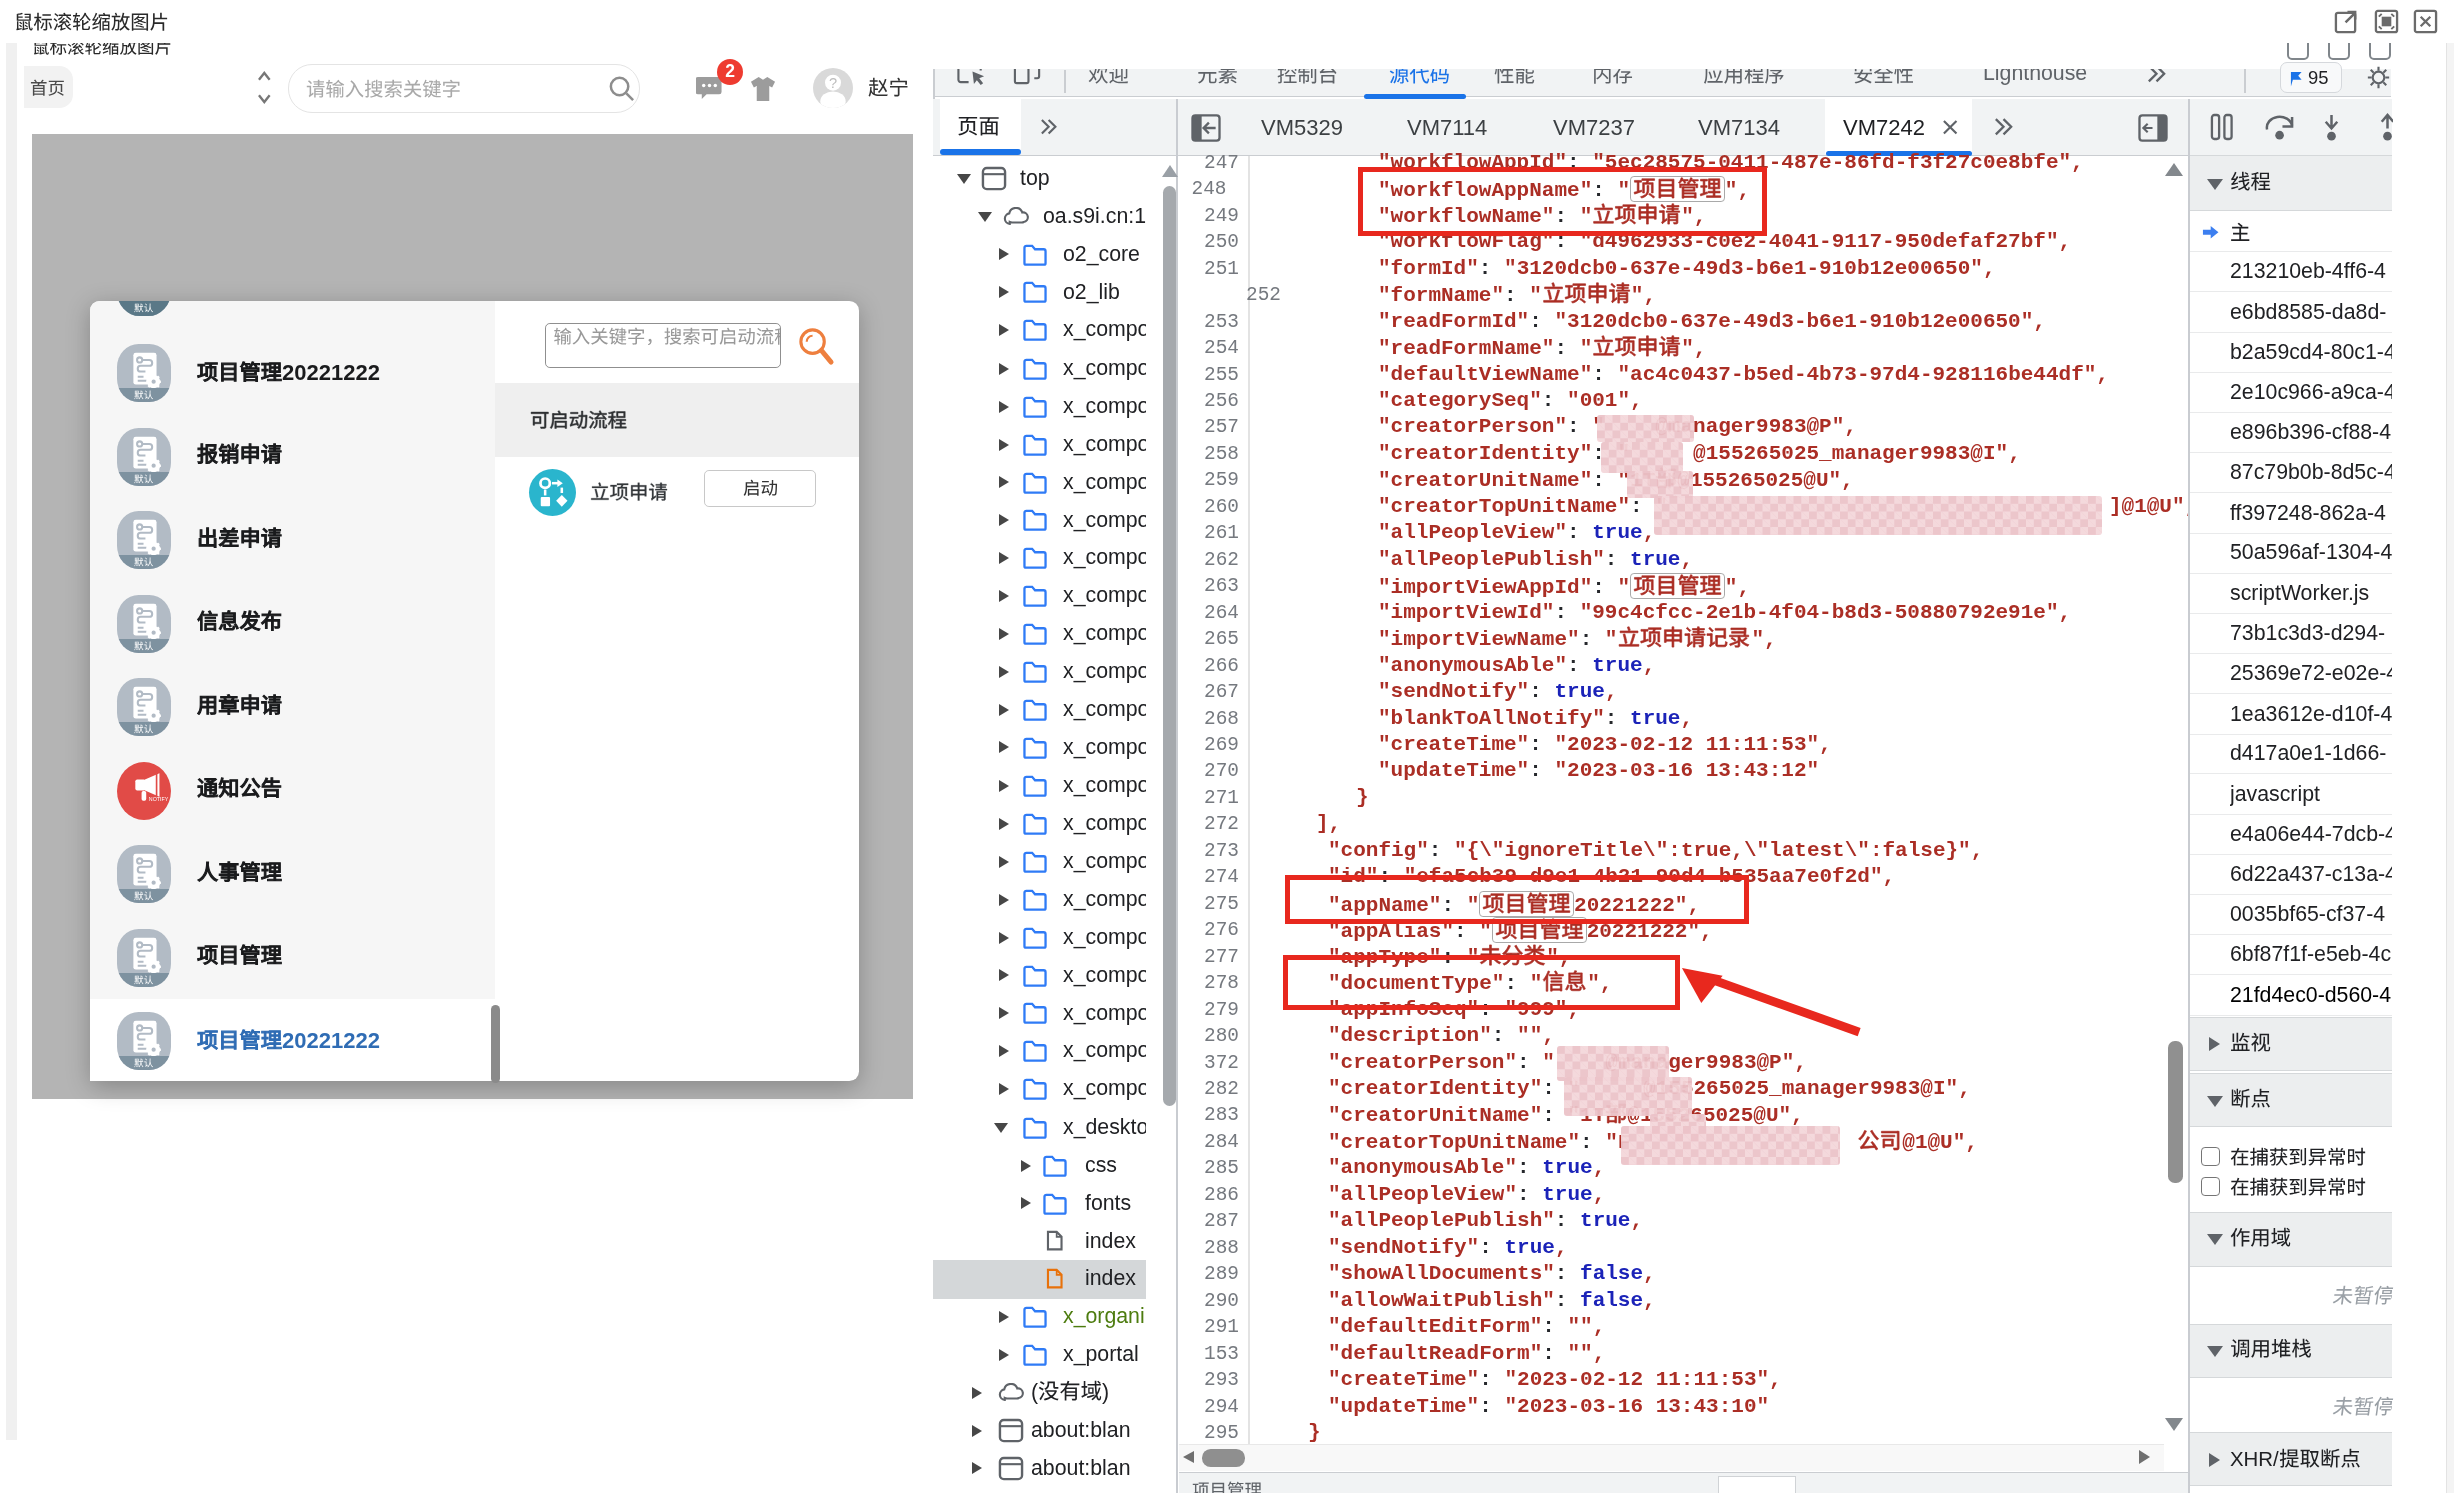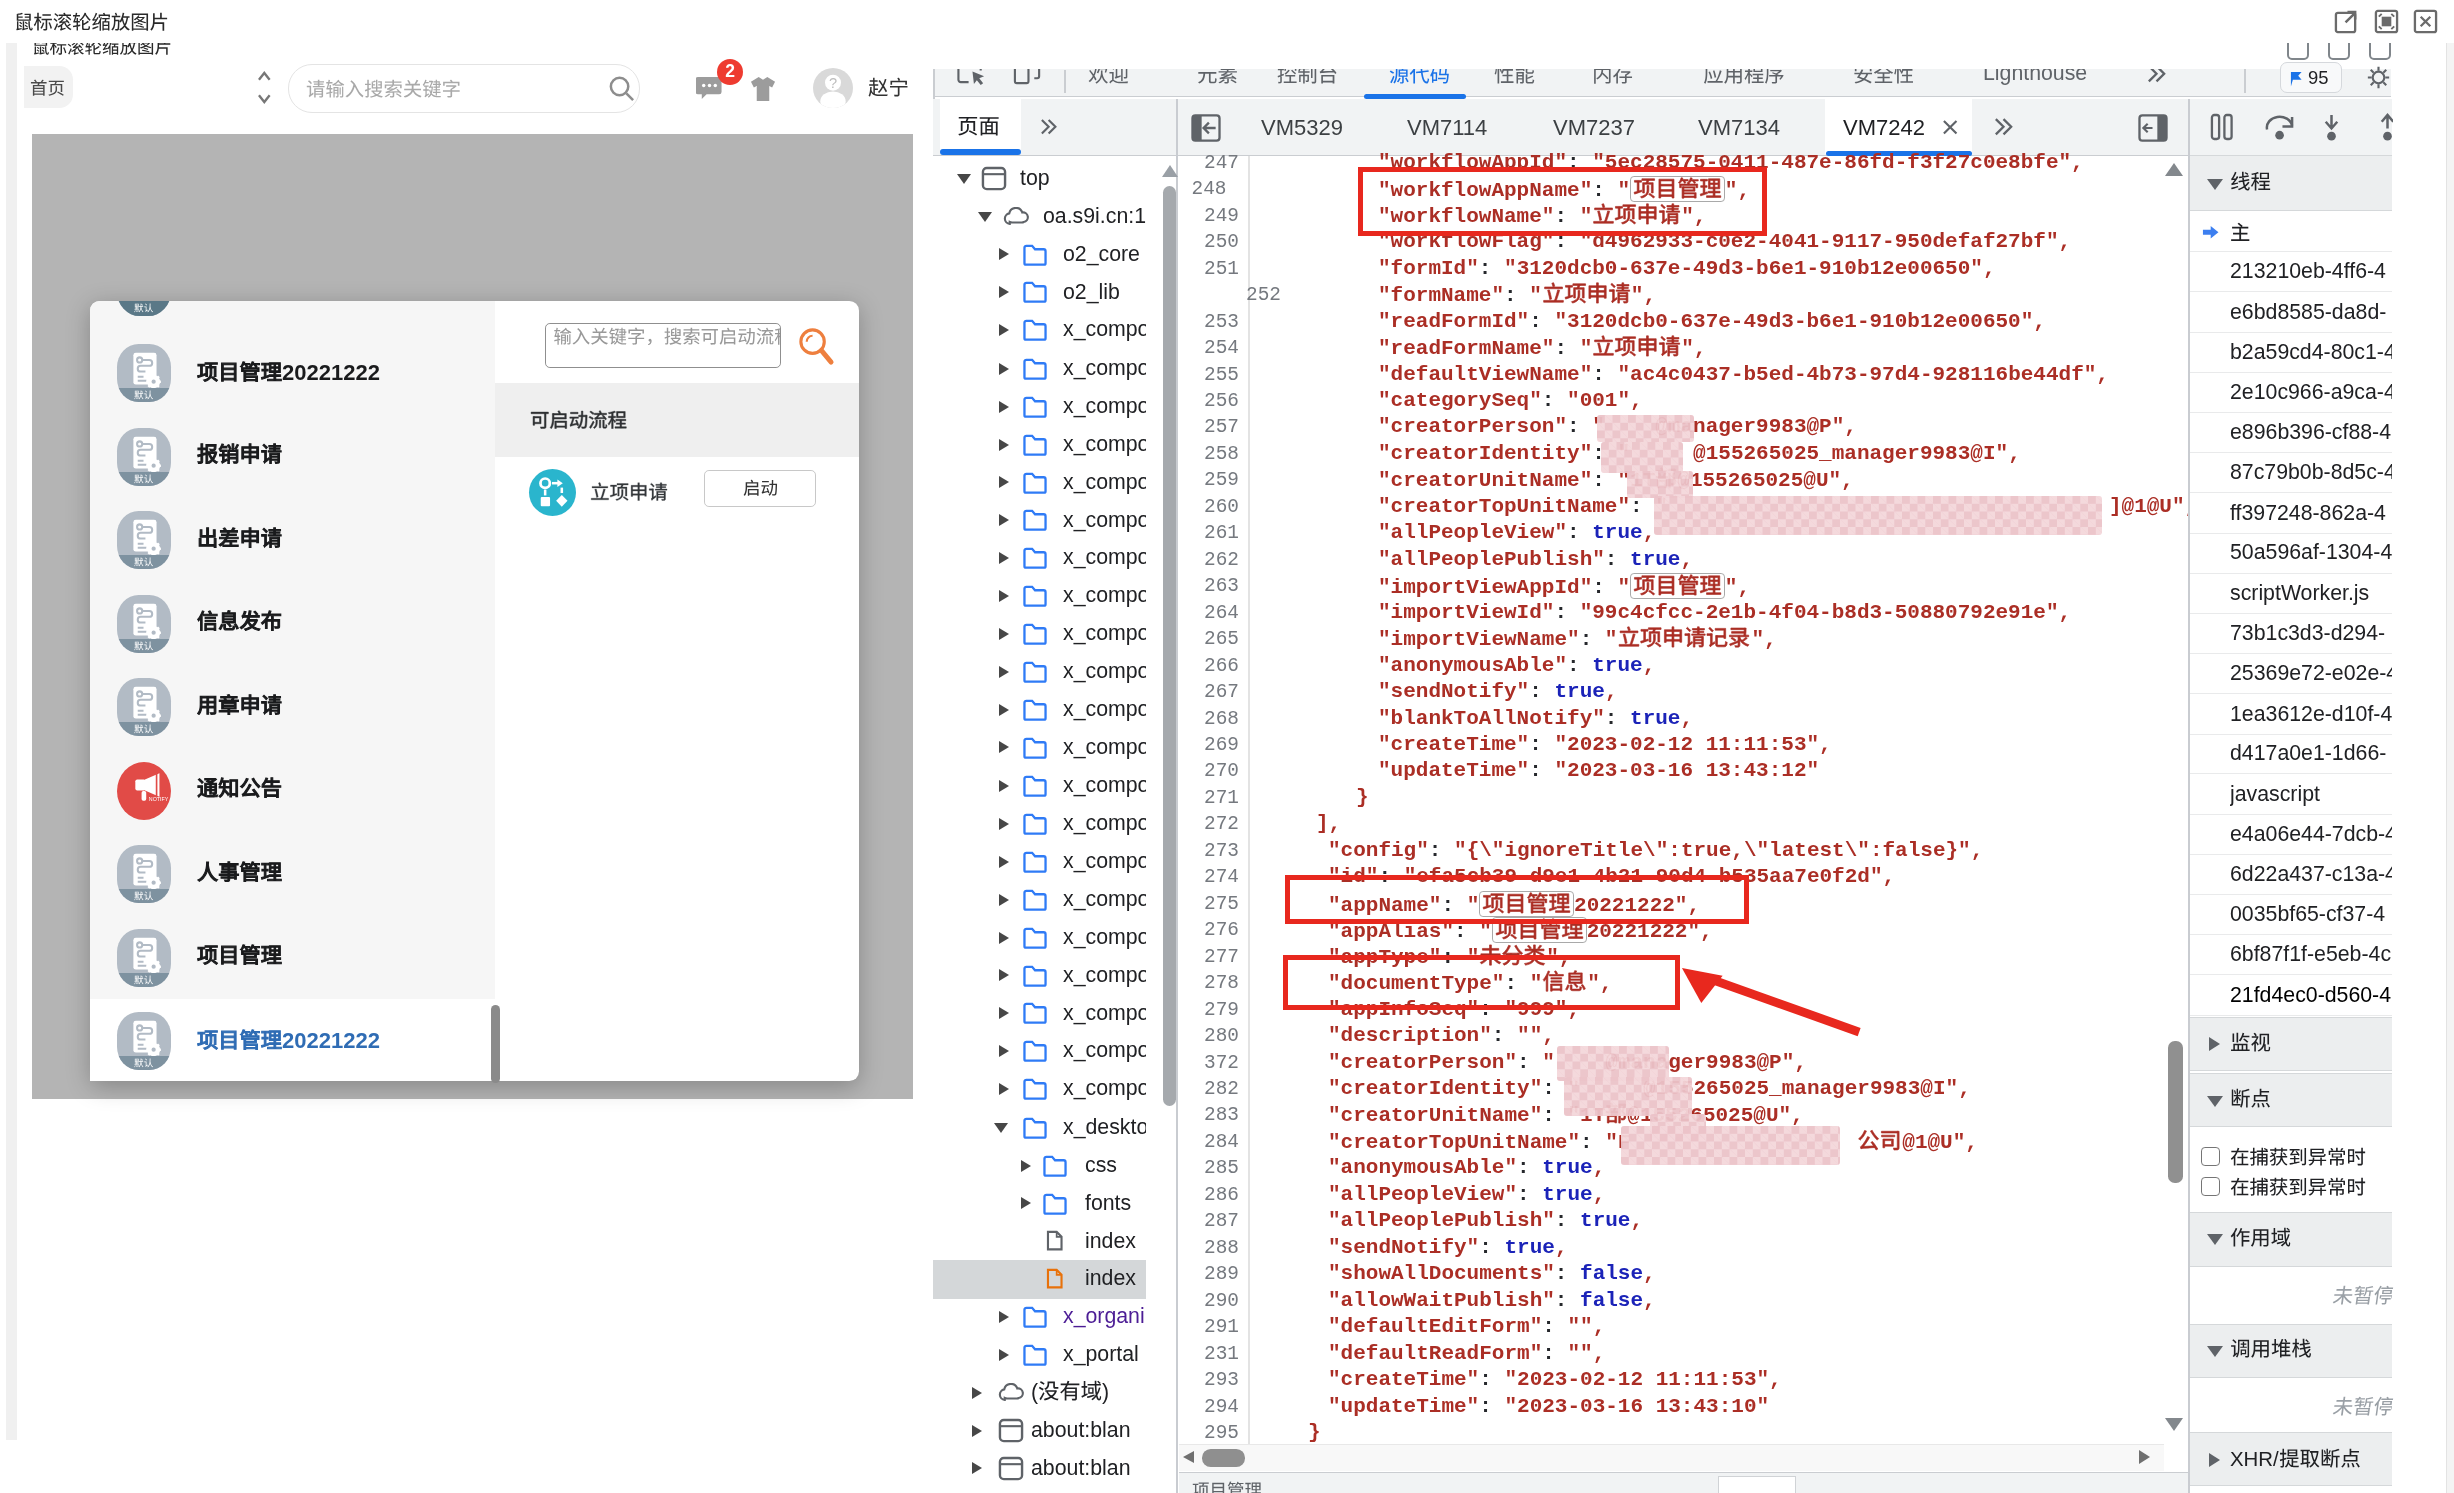--- a/index.html
+++ b/index.html
@@ -631,21 +631,21 @@
 <div style="position:absolute;left:933px;top:1260px;width:213px;height:39px;background:#d4d7d9;"></div>
 <svg style="position:absolute;left:1046px;top:1268px" width="17.5" height="21.3" viewBox="0 0 18 22" fill="none" stroke="#e8710a" stroke-width="2.2">
     <path d="M2 20 V2 h9 l5 5 v13 Z"></path>
     <path d="M11 2 v5 h5" stroke-width="1.8"></path>
   </svg>
 <div style="position:absolute;left:1085px;top:1264px;width:61px;height:29px;overflow:hidden;font-size:21.3px;color:#202124;line-height:29px;white-space:nowrap;">index</div>
 <div style="position:absolute;left:999px;top:1311px;width:0;height:0;border-top:6.8px solid transparent;border-bottom:6.8px solid transparent;border-left:10.7px solid #474747;"></div>
 <svg style="position:absolute;left:1022px;top:1305px" width="26" height="23" viewBox="0 0 27 24" fill="none" stroke="#2f7bf6" stroke-width="2.4">
     <path d="M2.5 21 V5 a2 2 0 0 1 2 -2 h6 l3 3.5 h9 a2 2 0 0 1 2 2 V21 a1.5 1.5 0 0 1 -1.5 1.5 h-19 a1.5 1.5 0 0 1 -1.5 -1.5 Z"></path>
   </svg>
-<div style="position:absolute;left:1063px;top:1302px;width:83px;height:29px;overflow:hidden;font-size:21.3px;color:#4c1d95;line-height:29px;white-space:nowrap;">x_organi</div>
+<div style="position:absolute;left:1063px;top:1302px;width:83px;height:29px;overflow:hidden;font-size:21.3px;color:#4d7c0f;line-height:29px;white-space:nowrap;">x_organi</div>
 <div style="position:absolute;left:999px;top:1349px;width:0;height:0;border-top:6.8px solid transparent;border-bottom:6.8px solid transparent;border-left:10.7px solid #474747;"></div>
 <svg style="position:absolute;left:1022px;top:1343px" width="26" height="23" viewBox="0 0 27 24" fill="none" stroke="#2f7bf6" stroke-width="2.4">
     <path d="M2.5 21 V5 a2 2 0 0 1 2 -2 h6 l3 3.5 h9 a2 2 0 0 1 2 2 V21 a1.5 1.5 0 0 1 -1.5 1.5 h-19 a1.5 1.5 0 0 1 -1.5 -1.5 Z"></path>
   </svg>
 <div style="position:absolute;left:1063px;top:1340px;width:83px;height:29px;overflow:hidden;font-size:21.3px;color:#202124;line-height:29px;white-space:nowrap;">x_portal</div>
 <div style="position:absolute;left:972px;top:1387px;width:0;height:0;border-top:6.8px solid transparent;border-bottom:6.8px solid transparent;border-left:10.7px solid #474747;"></div>
 <svg style="position:absolute;left:998px;top:1383px" width="27" height="19.4" viewBox="0 0 28 20" fill="none" stroke="#5f6368" stroke-width="2.2">
     <path d="M7 17.5 a5.5 5.5 0 0 1 -0.5 -10.9 A7 7 0 0 1 20 5.6 a5 5 0 0 1 1.5 9.9 q-0.8 .4 -2 .5 h-10 q-1.5 0 -2.5 -.5 Z"></path>
   </svg>
 <div style="position:absolute;left:1031px;top:1378px;width:115px;height:29px;overflow:hidden;line-height:29px;white-space:nowrap;"><span style="font-size:21.3px;color:#202124;">(</span><svg class="z" style="width:64px;height:21.3px;vertical-align:-0.12em;" viewBox="0 0 300 100" fill="#202124">
@@ -831,21 +831,21 @@
 <div class="mono" style="position:absolute;left:1179px;top:1208px;width:60px;text-align:right;font-size:19.4px;line-height:26px;color:#75797f;">287</div>
 <div class="mono" style="position:absolute;left:1328px;top:1208px;font-size:21px;font-weight:bold;line-height:26px;white-space:pre;max-width:867px;overflow:hidden;"><span style="color:#ab2e25">"allPeoplePublish"</span><span style="color:#26282c">:</span><span style="color:#ab2e25"> </span><span style="color:#1b23b8">true</span><span style="color:#ab2e25">,</span></div>
 <div class="mono" style="position:absolute;left:1179px;top:1235px;width:60px;text-align:right;font-size:19.4px;line-height:26px;color:#75797f;">288</div>
 <div class="mono" style="position:absolute;left:1328px;top:1235px;font-size:21px;font-weight:bold;line-height:26px;white-space:pre;max-width:867px;overflow:hidden;"><span style="color:#ab2e25">"sendNotify"</span><span style="color:#26282c">:</span><span style="color:#ab2e25"> </span><span style="color:#1b23b8">true</span><span style="color:#ab2e25">,</span></div>
 <div class="mono" style="position:absolute;left:1179px;top:1261px;width:60px;text-align:right;font-size:19.4px;line-height:26px;color:#75797f;">289</div>
 <div class="mono" style="position:absolute;left:1328px;top:1261px;font-size:21px;font-weight:bold;line-height:26px;white-space:pre;max-width:867px;overflow:hidden;"><span style="color:#ab2e25">"showAllDocuments"</span><span style="color:#26282c">:</span><span style="color:#ab2e25"> </span><span style="color:#1b23b8">false</span><span style="color:#ab2e25">,</span></div>
 <div class="mono" style="position:absolute;left:1179px;top:1288px;width:60px;text-align:right;font-size:19.4px;line-height:26px;color:#75797f;">290</div>
 <div class="mono" style="position:absolute;left:1328px;top:1288px;font-size:21px;font-weight:bold;line-height:26px;white-space:pre;max-width:867px;overflow:hidden;"><span style="color:#ab2e25">"allowWaitPublish"</span><span style="color:#26282c">:</span><span style="color:#ab2e25"> </span><span style="color:#1b23b8">false</span><span style="color:#ab2e25">,</span></div>
 <div class="mono" style="position:absolute;left:1179px;top:1314px;width:60px;text-align:right;font-size:19.4px;line-height:26px;color:#75797f;">291</div>
 <div class="mono" style="position:absolute;left:1328px;top:1314px;font-size:21px;font-weight:bold;line-height:26px;white-space:pre;max-width:867px;overflow:hidden;"><span style="color:#ab2e25">"defaultEditForm"</span><span style="color:#26282c">:</span><span style="color:#ab2e25"> "",</span></div>
-<div class="mono" style="position:absolute;left:1179px;top:1341px;width:60px;text-align:right;font-size:19.4px;line-height:26px;color:#75797f;">231</div>
+<div class="mono" style="position:absolute;left:1179px;top:1341px;width:60px;text-align:right;font-size:19.4px;line-height:26px;color:#75797f;">153</div>
 <div class="mono" style="position:absolute;left:1328px;top:1341px;font-size:21px;font-weight:bold;line-height:26px;white-space:pre;max-width:867px;overflow:hidden;"><span style="color:#ab2e25">"defaultReadForm"</span><span style="color:#26282c">:</span><span style="color:#ab2e25"> "",</span></div>
 <div class="mono" style="position:absolute;left:1179px;top:1367px;width:60px;text-align:right;font-size:19.4px;line-height:26px;color:#75797f;">293</div>
 <div class="mono" style="position:absolute;left:1328px;top:1367px;font-size:21px;font-weight:bold;line-height:26px;white-space:pre;max-width:867px;overflow:hidden;"><span style="color:#ab2e25">"createTime"</span><span style="color:#26282c">:</span><span style="color:#ab2e25"> "2023-02-12 11:11:53",</span></div>
 <div class="mono" style="position:absolute;left:1179px;top:1394px;width:60px;text-align:right;font-size:19.4px;line-height:26px;color:#75797f;">294</div>
 <div class="mono" style="position:absolute;left:1328px;top:1394px;font-size:21px;font-weight:bold;line-height:26px;white-space:pre;max-width:867px;overflow:hidden;"><span style="color:#ab2e25">"updateTime"</span><span style="color:#26282c">:</span><span style="color:#ab2e25"> "2023-03-16 13:43:10"</span></div>
 <div class="mono" style="position:absolute;left:1179px;top:1420px;width:60px;text-align:right;font-size:19.4px;line-height:26px;color:#75797f;">295</div>
 <div class="mono" style="position:absolute;left:1308px;top:1420px;font-size:21px;font-weight:bold;line-height:26px;white-space:pre;max-width:887px;overflow:hidden;"><span style="color:#ab2e25">}</span></div>
 <div style="position:absolute;left:1597px;top:415px;width:97px;height:27px;background:#ecc3c9;background-image:linear-gradient(45deg,#f4d7db 25%,transparent 25%,transparent 75%,#f4d7db 75%),linear-gradient(45deg,#f4d7db 25%,transparent 25%,transparent 75%,#f4d7db 75%);background-size:15.5px 15.5px;background-position:0 0,7.8px 7.8px;opacity:.95;border-radius:2.9px;"></div>
 <div style="position:absolute;left:1601px;top:442px;width:82px;height:31px;background:#ecc3c9;background-image:linear-gradient(45deg,#f4d7db 25%,transparent 25%,transparent 75%,#f4d7db 75%),linear-gradient(45deg,#f4d7db 25%,transparent 25%,transparent 75%,#f4d7db 75%);background-size:15.5px 15.5px;background-position:0 0,7.8px 7.8px;opacity:.95;border-radius:2.9px;"></div>
 <div style="position:absolute;left:1627px;top:471px;width:66px;height:27px;background:#ecc3c9;background-image:linear-gradient(45deg,#f4d7db 25%,transparent 25%,transparent 75%,#f4d7db 75%),linear-gradient(45deg,#f4d7db 25%,transparent 25%,transparent 75%,#f4d7db 75%);background-size:15.5px 15.5px;background-position:0 0,7.8px 7.8px;opacity:.95;border-radius:2.9px;"></div>

